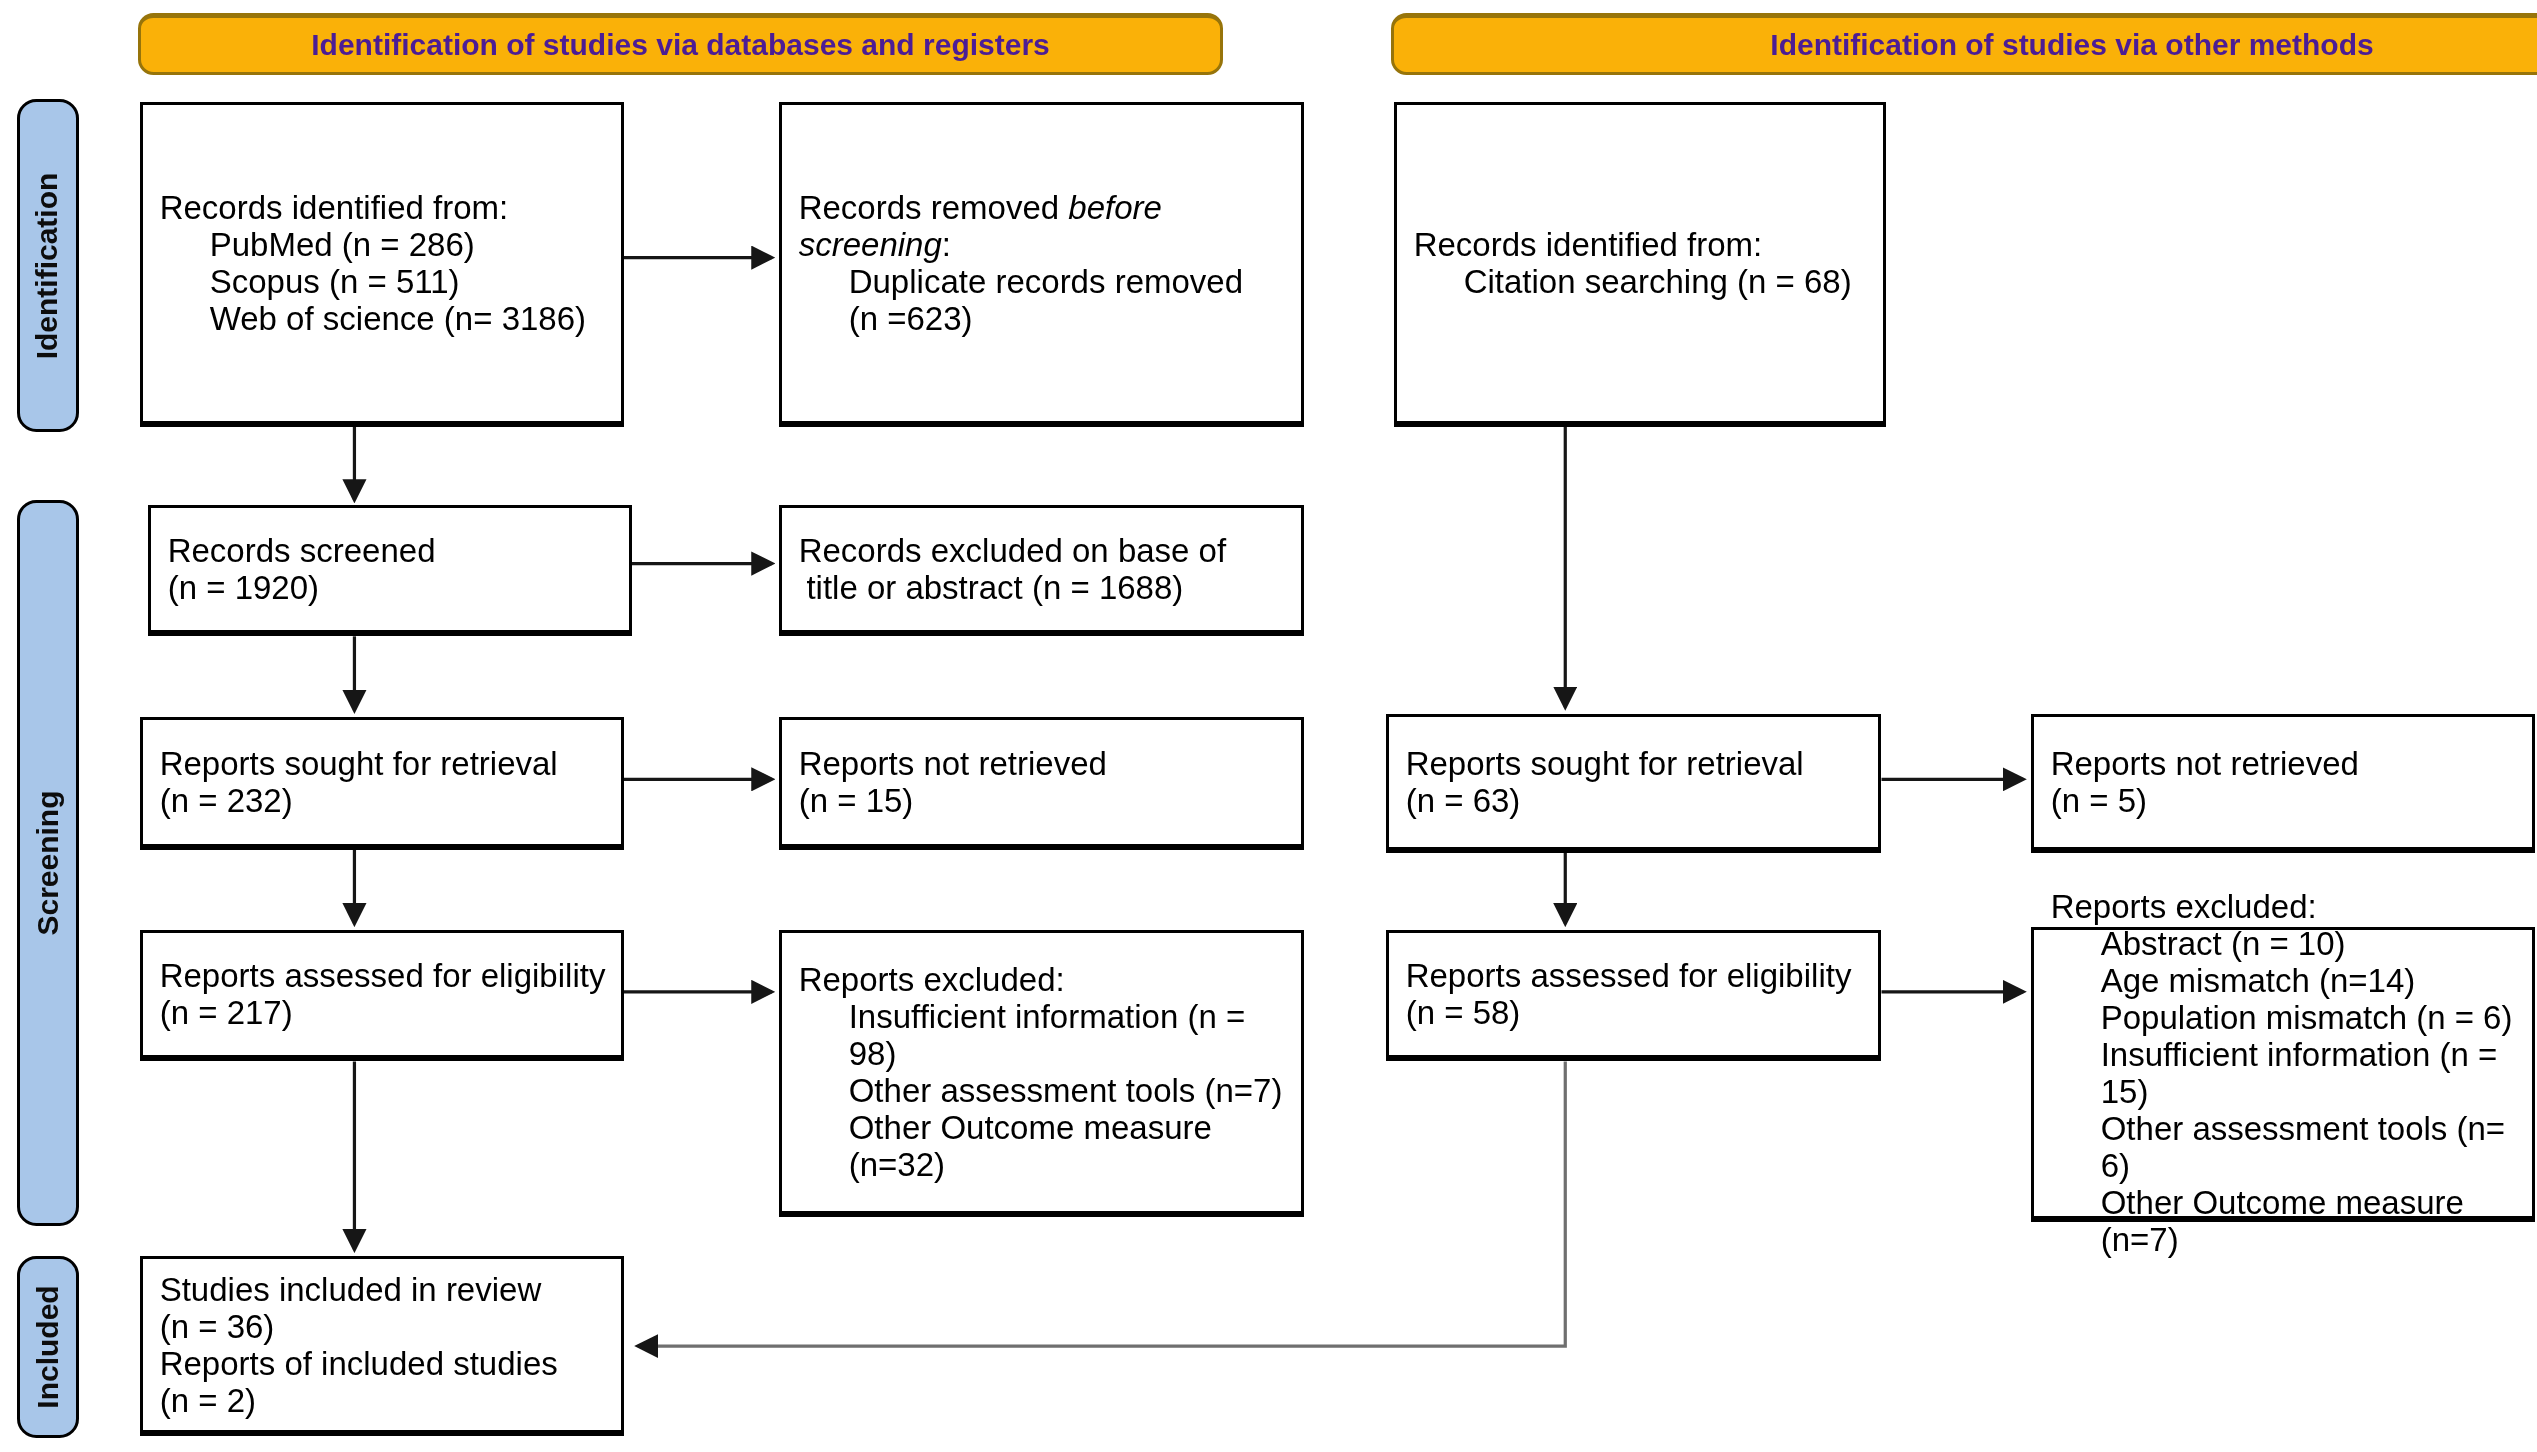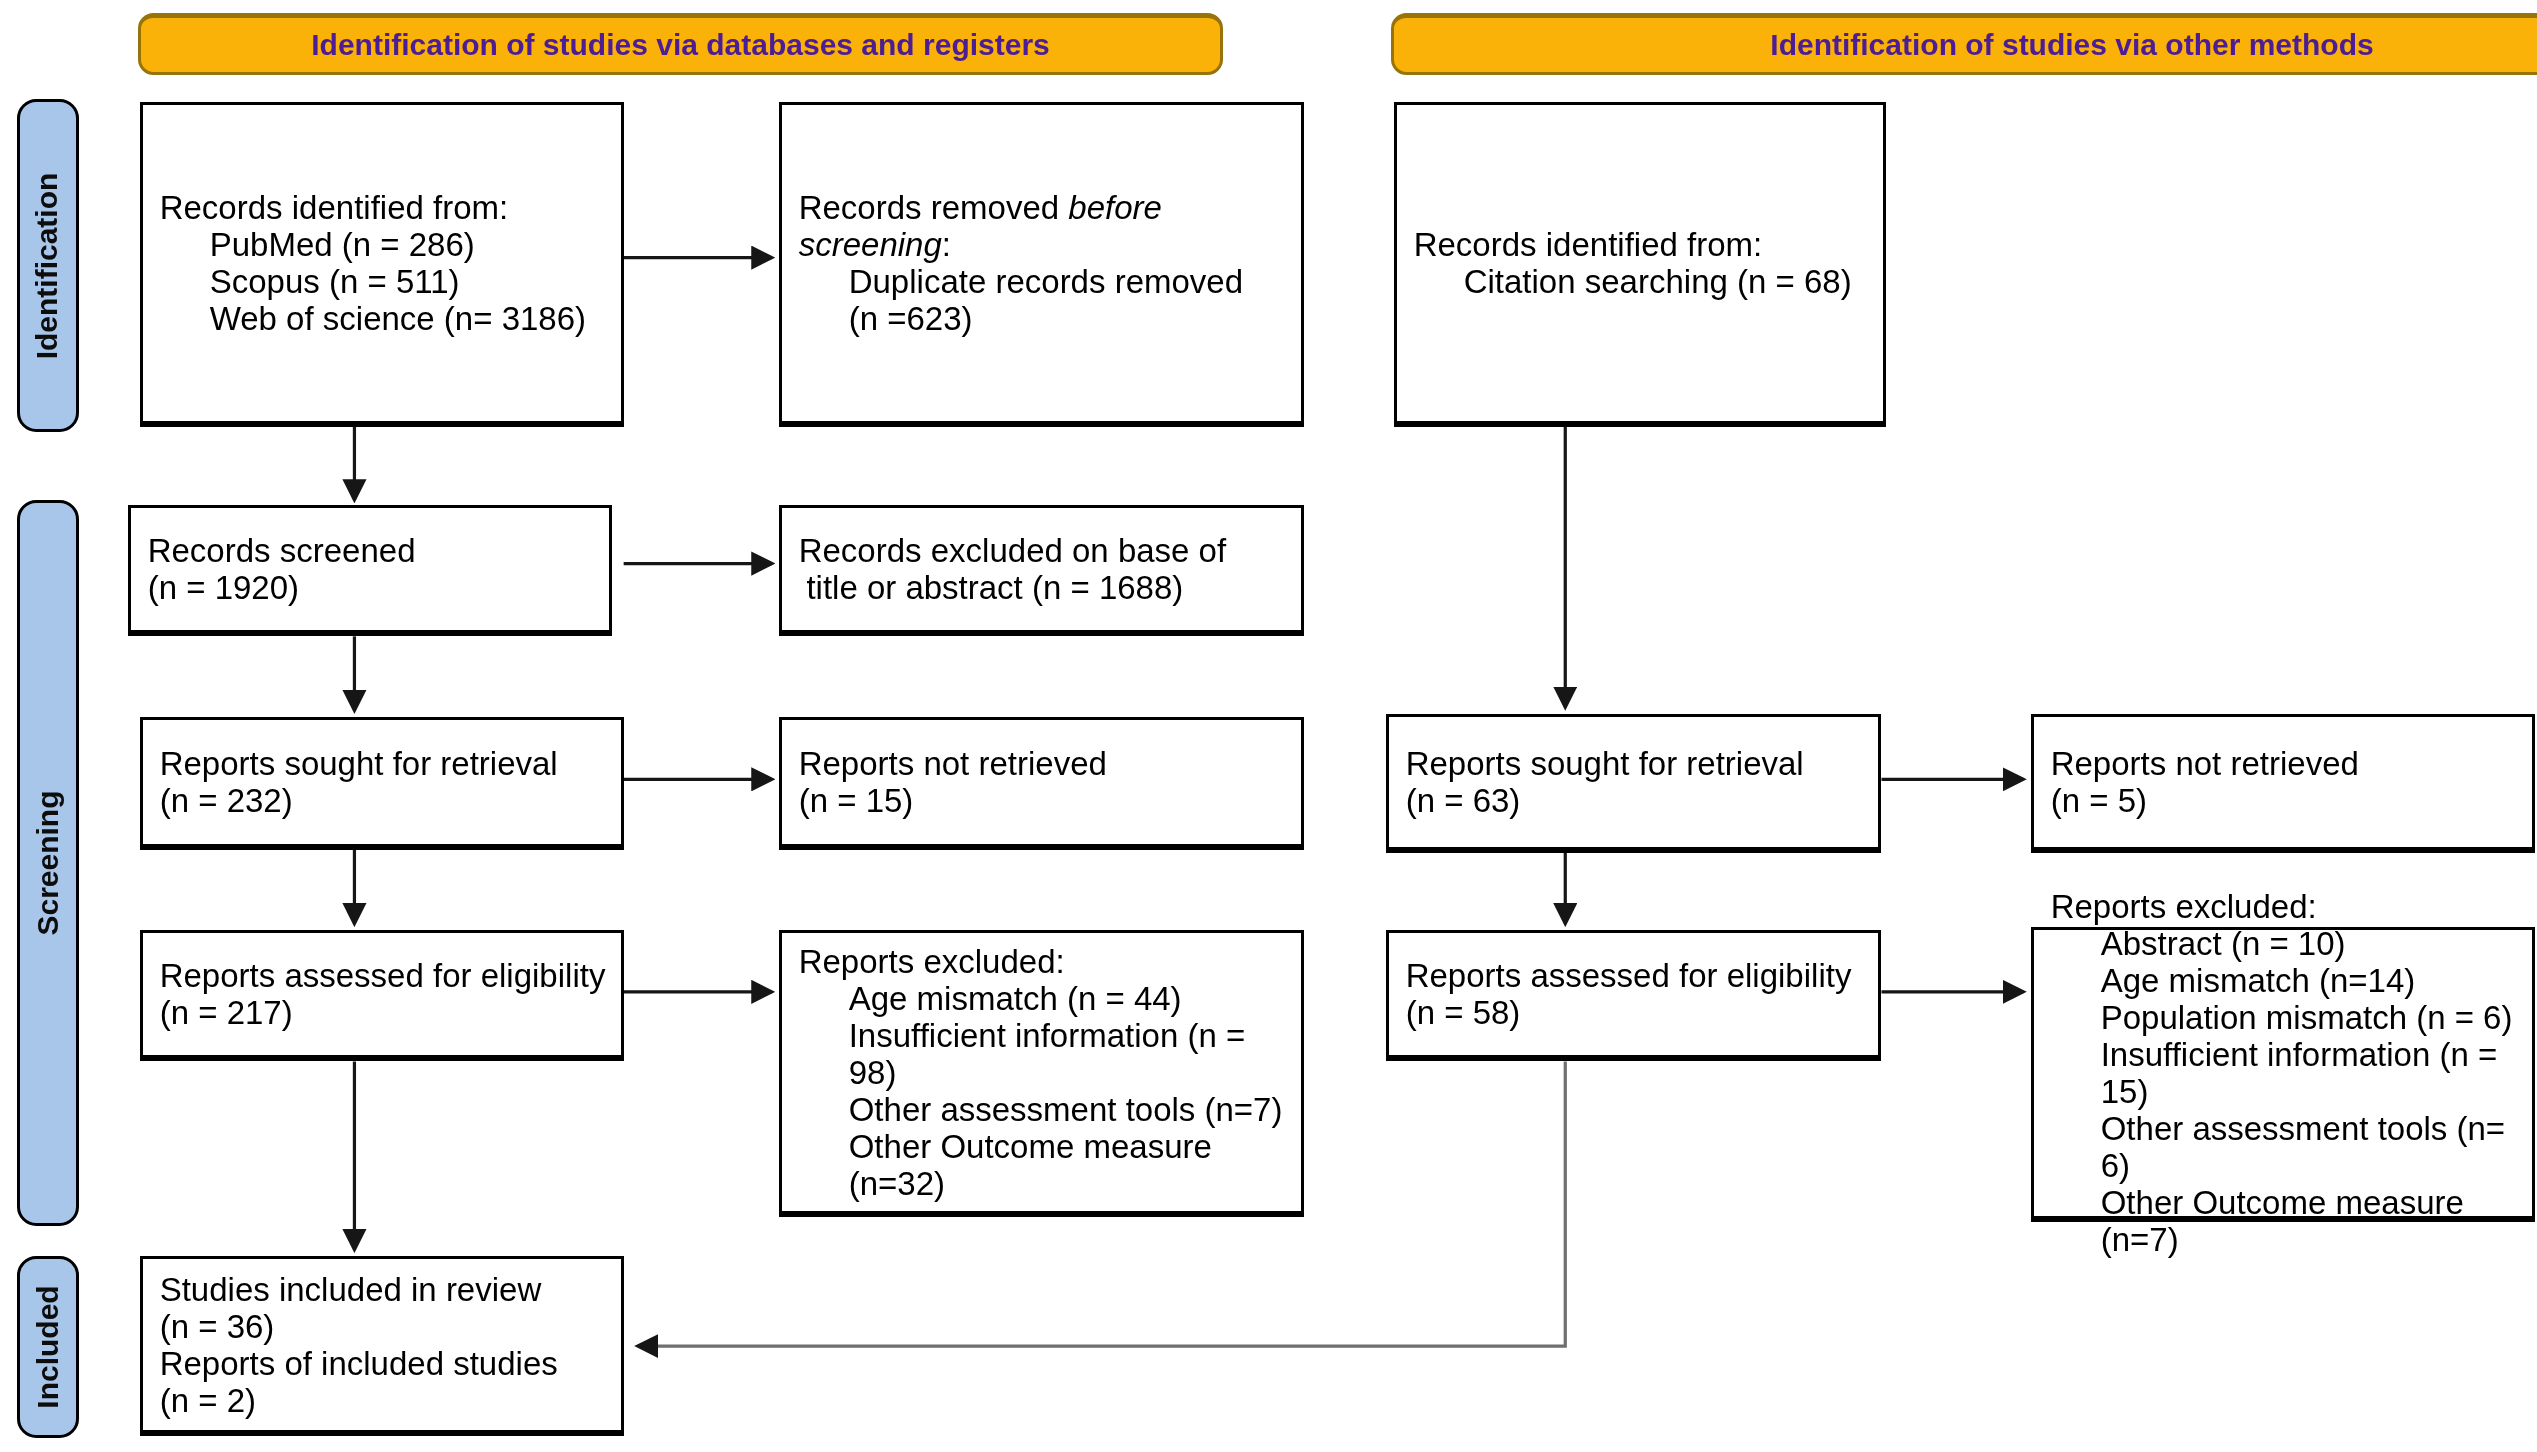--- a/index.html
+++ b/index.html
@@ -107,21 +107,21 @@
     </div>
   </div>
 
   <div class="box" style="left:1394px;top:102px;width:492px;height:325px;">
     <div class="txt">
       <div>Records identified from:</div>
       <div class="ind">Citation searching (n = 68)</div>
     </div>
   </div>
 
-  <div class="box" style="left:128px;top:505px;width:484px;height:131px;">
+  <div class="box" style="left:148px;top:505px;width:484px;height:131px;">
     <div class="txt">
       <div>Records screened</div>
       <div>(n = 1920)</div>
     </div>
   </div>
 
   <div class="box" style="left:779px;top:505px;width:525px;height:131px;">
     <div class="txt">
       <div>Records excluded on base of</div>
       <div class="sp1">title or abstract (n = 1688)</div>
@@ -159,21 +159,20 @@
   <div class="box" style="left:140px;top:930px;width:484px;height:131px;">
     <div class="txt">
       <div>Reports assessed for eligibility</div>
       <div>(n = 217)</div>
     </div>
   </div>
 
   <div class="box" style="left:779px;top:930px;width:525px;height:287px;">
     <div class="txt">
       <div>Reports excluded:</div>
-      <div class="ind">Age mismatch (n = 44)</div>
       <div class="ind">Insufficient information (n = 98)</div>
       <div class="ind">Other assessment tools (n=7)</div>
       <div class="ind">Other Outcome measure (n=32)</div>
     </div>
   </div>
 
   <div class="box" style="left:1386px;top:930px;width:495px;height:131px;">
     <div class="txt">
       <div>Reports assessed for eligibility</div>
       <div>(n = 58)</div>

